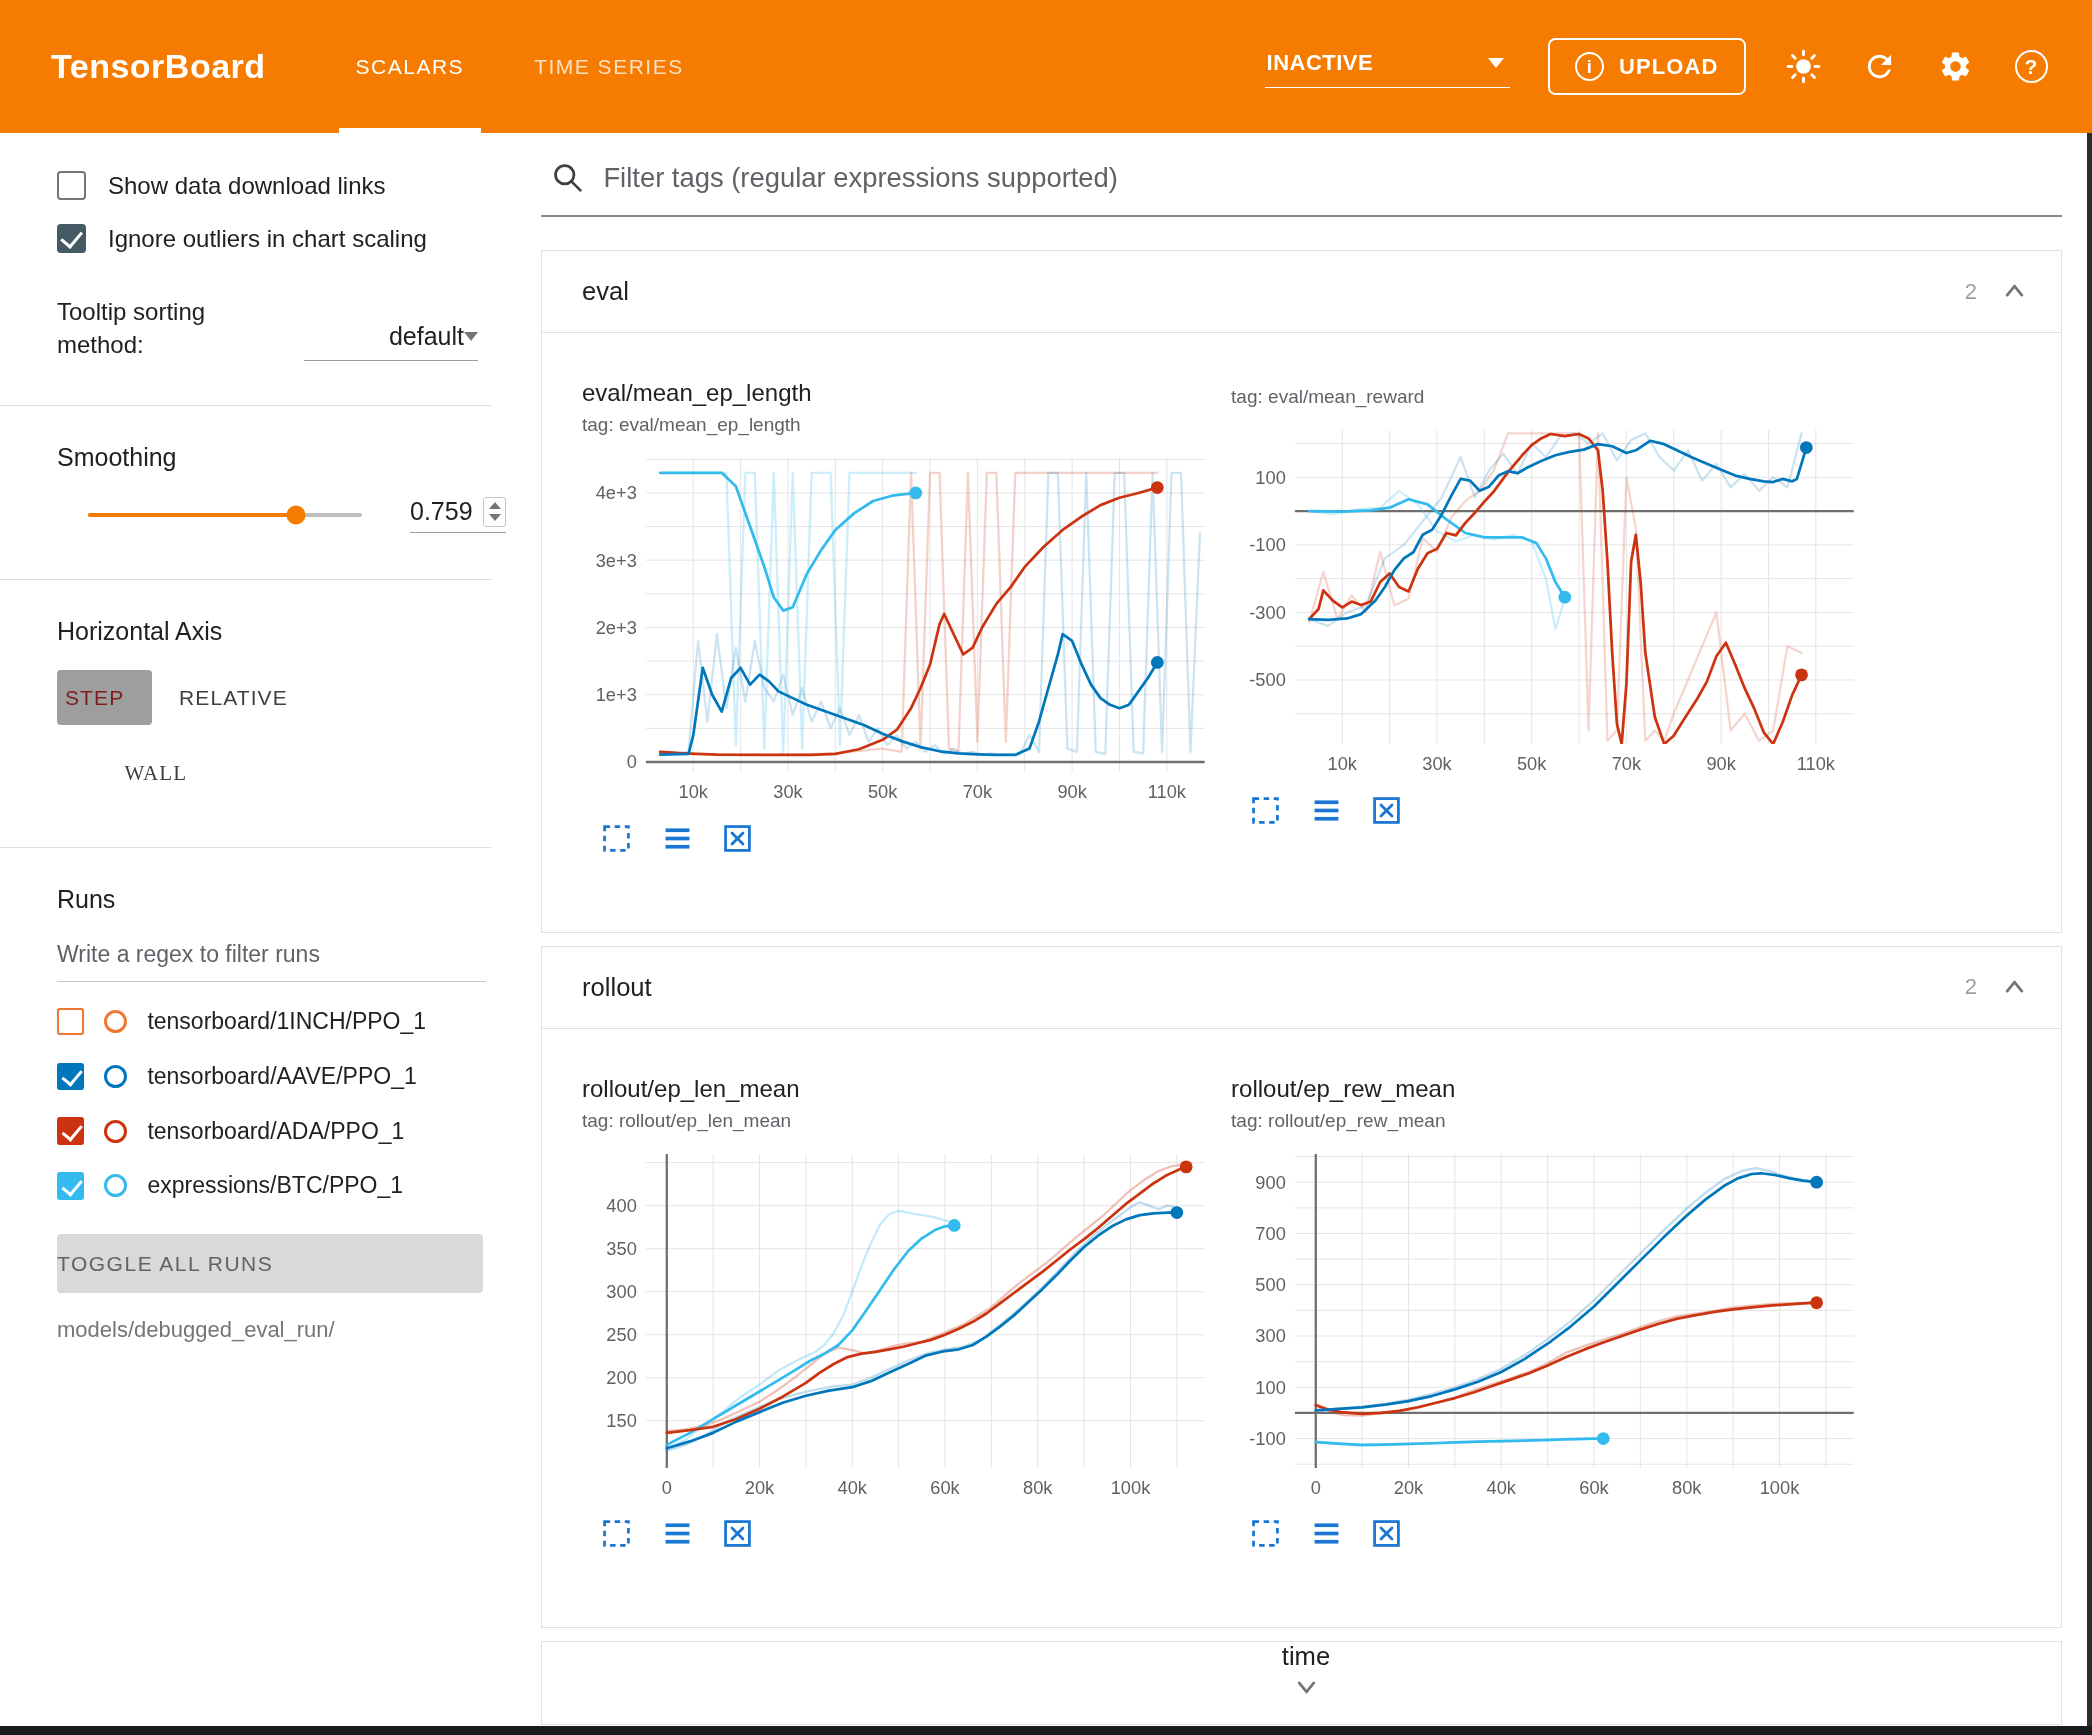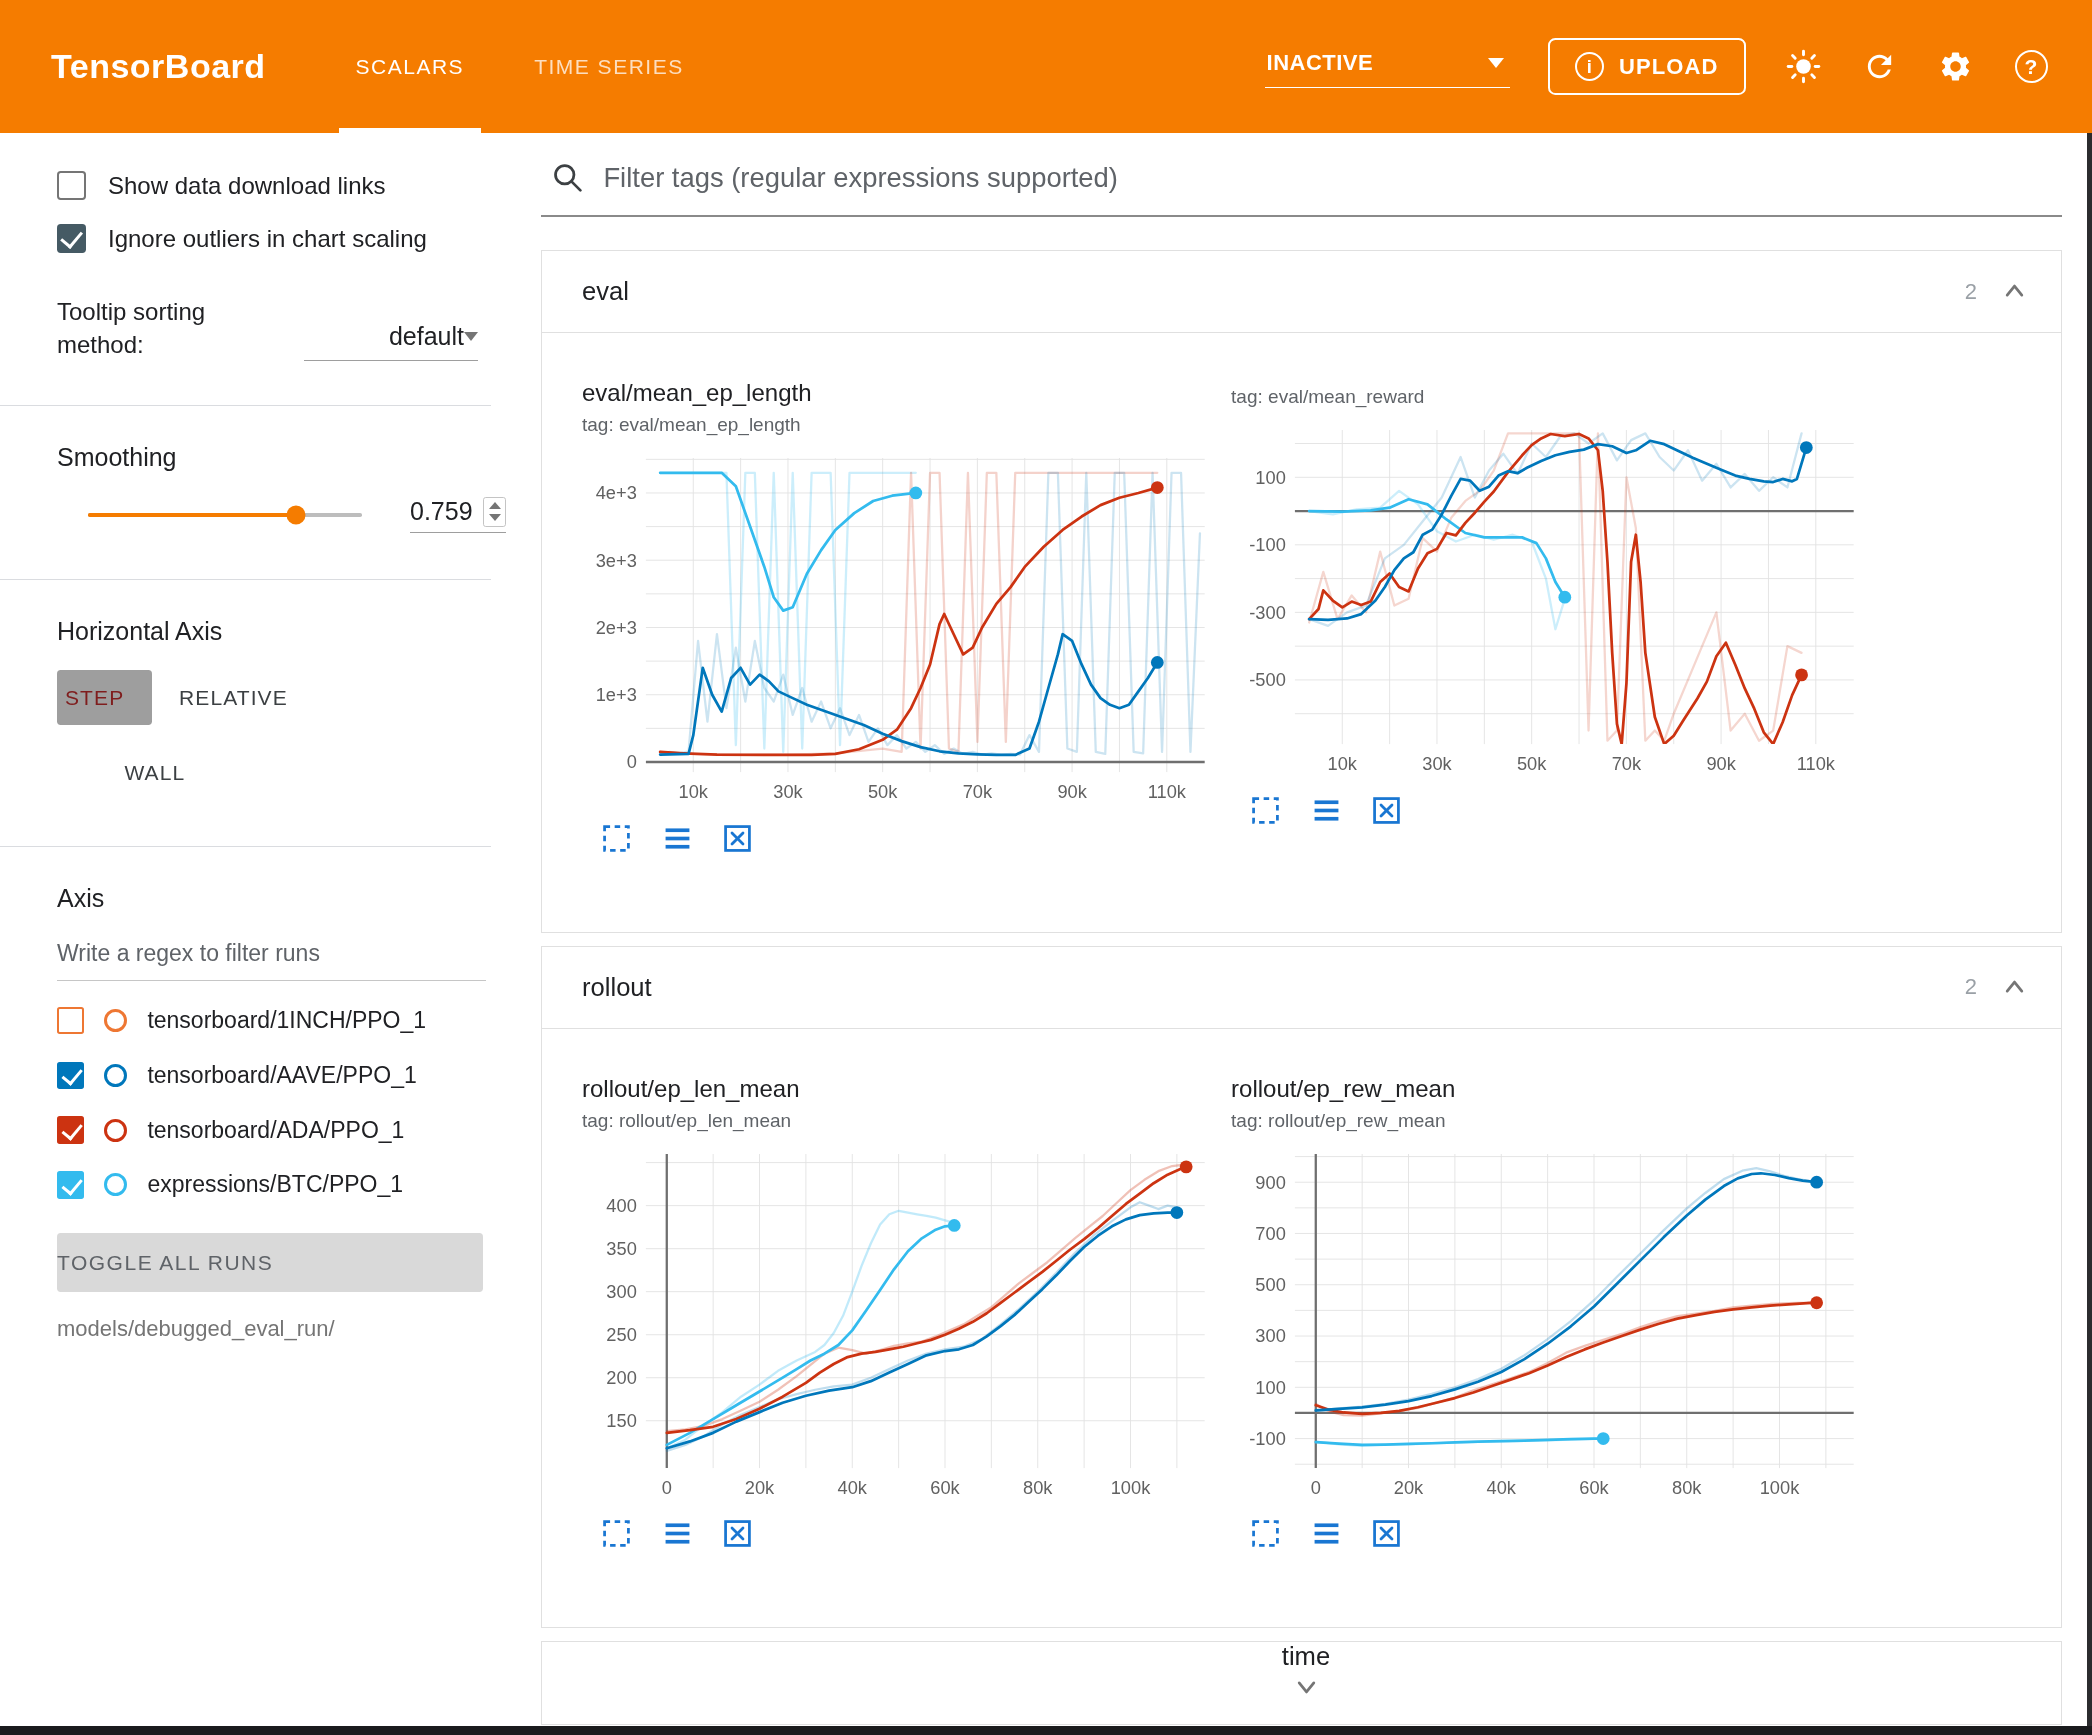--- a/index.html
+++ b/index.html
@@ -60,21 +60,21 @@
   .slider-thumb { position:absolute; top:50%; transform:translate(-50%,-50%); width:19px; height:19px;
                   border-radius:50%; background:#f57c00; }
   .smooth-box { margin-left:48px; display:flex; align-items:center; border-bottom:1.8px solid #9e9e9e; padding-bottom:5.5px; }
   .smooth-box input { width:73px; border:none; outline:none; font-size:25px; font-family:inherit; color:#202124; background:transparent; }
   .stepper { display:flex; flex-direction:column; gap:4.6px; border:0.9px solid #c4c4c4; border-radius:2.7px; padding:4.6px 4.6px; cursor:pointer; }
   .step-up { width:0; height:0; border-left:6.4px solid transparent; border-right:6.4px solid transparent; border-bottom:7.3px solid #757575; }
   .step-down { width:0; height:0; border-left:6.4px solid transparent; border-right:6.4px solid transparent; border-top:7.3px solid #757575; }
   .axis-btns { display:flex; align-items:center; margin-top:24px; }
   .axis-btn { font-size:21px; letter-spacing:1.1px; padding:15.5px 27.4px; color:#3c4043; border-radius:3.7px; cursor:pointer; }
   .axis-btn.selected { background:#9e9e9e; color:#7f1d1d;padding-left:8px; }
-  .axis-btn.wall { margin-top:20px; display:inline-block; margin-left:40px; }
+  .axis-btn.wall { margin-top:20px; display:inline-block; margin-left:40px;font-family:Liberation Serif, serif; }
   .runs-filter { margin-top:27.4px; width:429px; border:none; border-bottom:0.9px solid #c6c6c6; outline:none;
                  font-size:23px; font-family:inherit; padding:0 0 12.8px 0; color:#202124; background:transparent; }
   .runs-filter::placeholder { color:#5f6368; opacity:1; }
   .run-row { display:flex; align-items:center; gap:20px; height:53px; margin-top:1.8px; }
   .run-row.gap-top { margin-top:12.8px; }
   .run-cb { width:27.4px; height:27.4px; border-radius:2.7px; border:2.7px solid var(--c); flex:none; position:relative; cursor:pointer; }
   .run-cb.checked { background:var(--c); border-color:var(--c); }
   .run-cb.checked::after { content:""; position:absolute; left:7.3px; top:1.8px; width:9.1px; height:16.4px;
     border:solid #fff; border-width:0 3.7px 3.7px 0; transform:rotate(40deg); }
   .run-circle { width:23px; height:23px; border-radius:50%; border:3.7px solid var(--c); flex:none; cursor:pointer; }
@@ -201,21 +201,21 @@
 
     <div class="section-title">Horizontal Axis</div>
     <div class="axis-btns">
       <span class="axis-btn selected">STEP</span>
       <span class="axis-btn">RELATIVE</span>
     </div>
     <span class="axis-btn wall">WALL</span>
 
     <div class="divider d3"></div>
 
-    <div class="section-title">Axis</div>
+    <div class="section-title">Runs</div>
     <input class="runs-filter" placeholder="Write a regex to filter runs" style="">
 
     <div class="run-row gap-top" style="--c: #ee7733;">
       <span class="run-cb"></span>
       <span class="run-circle"></span>
       <span class="run-label">tensorboard/1INCH/PPO_1</span>
     </div>
     <div class="run-row" style="--c: #0077bb;">
       <span class="run-cb checked"></span>
       <span class="run-circle"></span>

